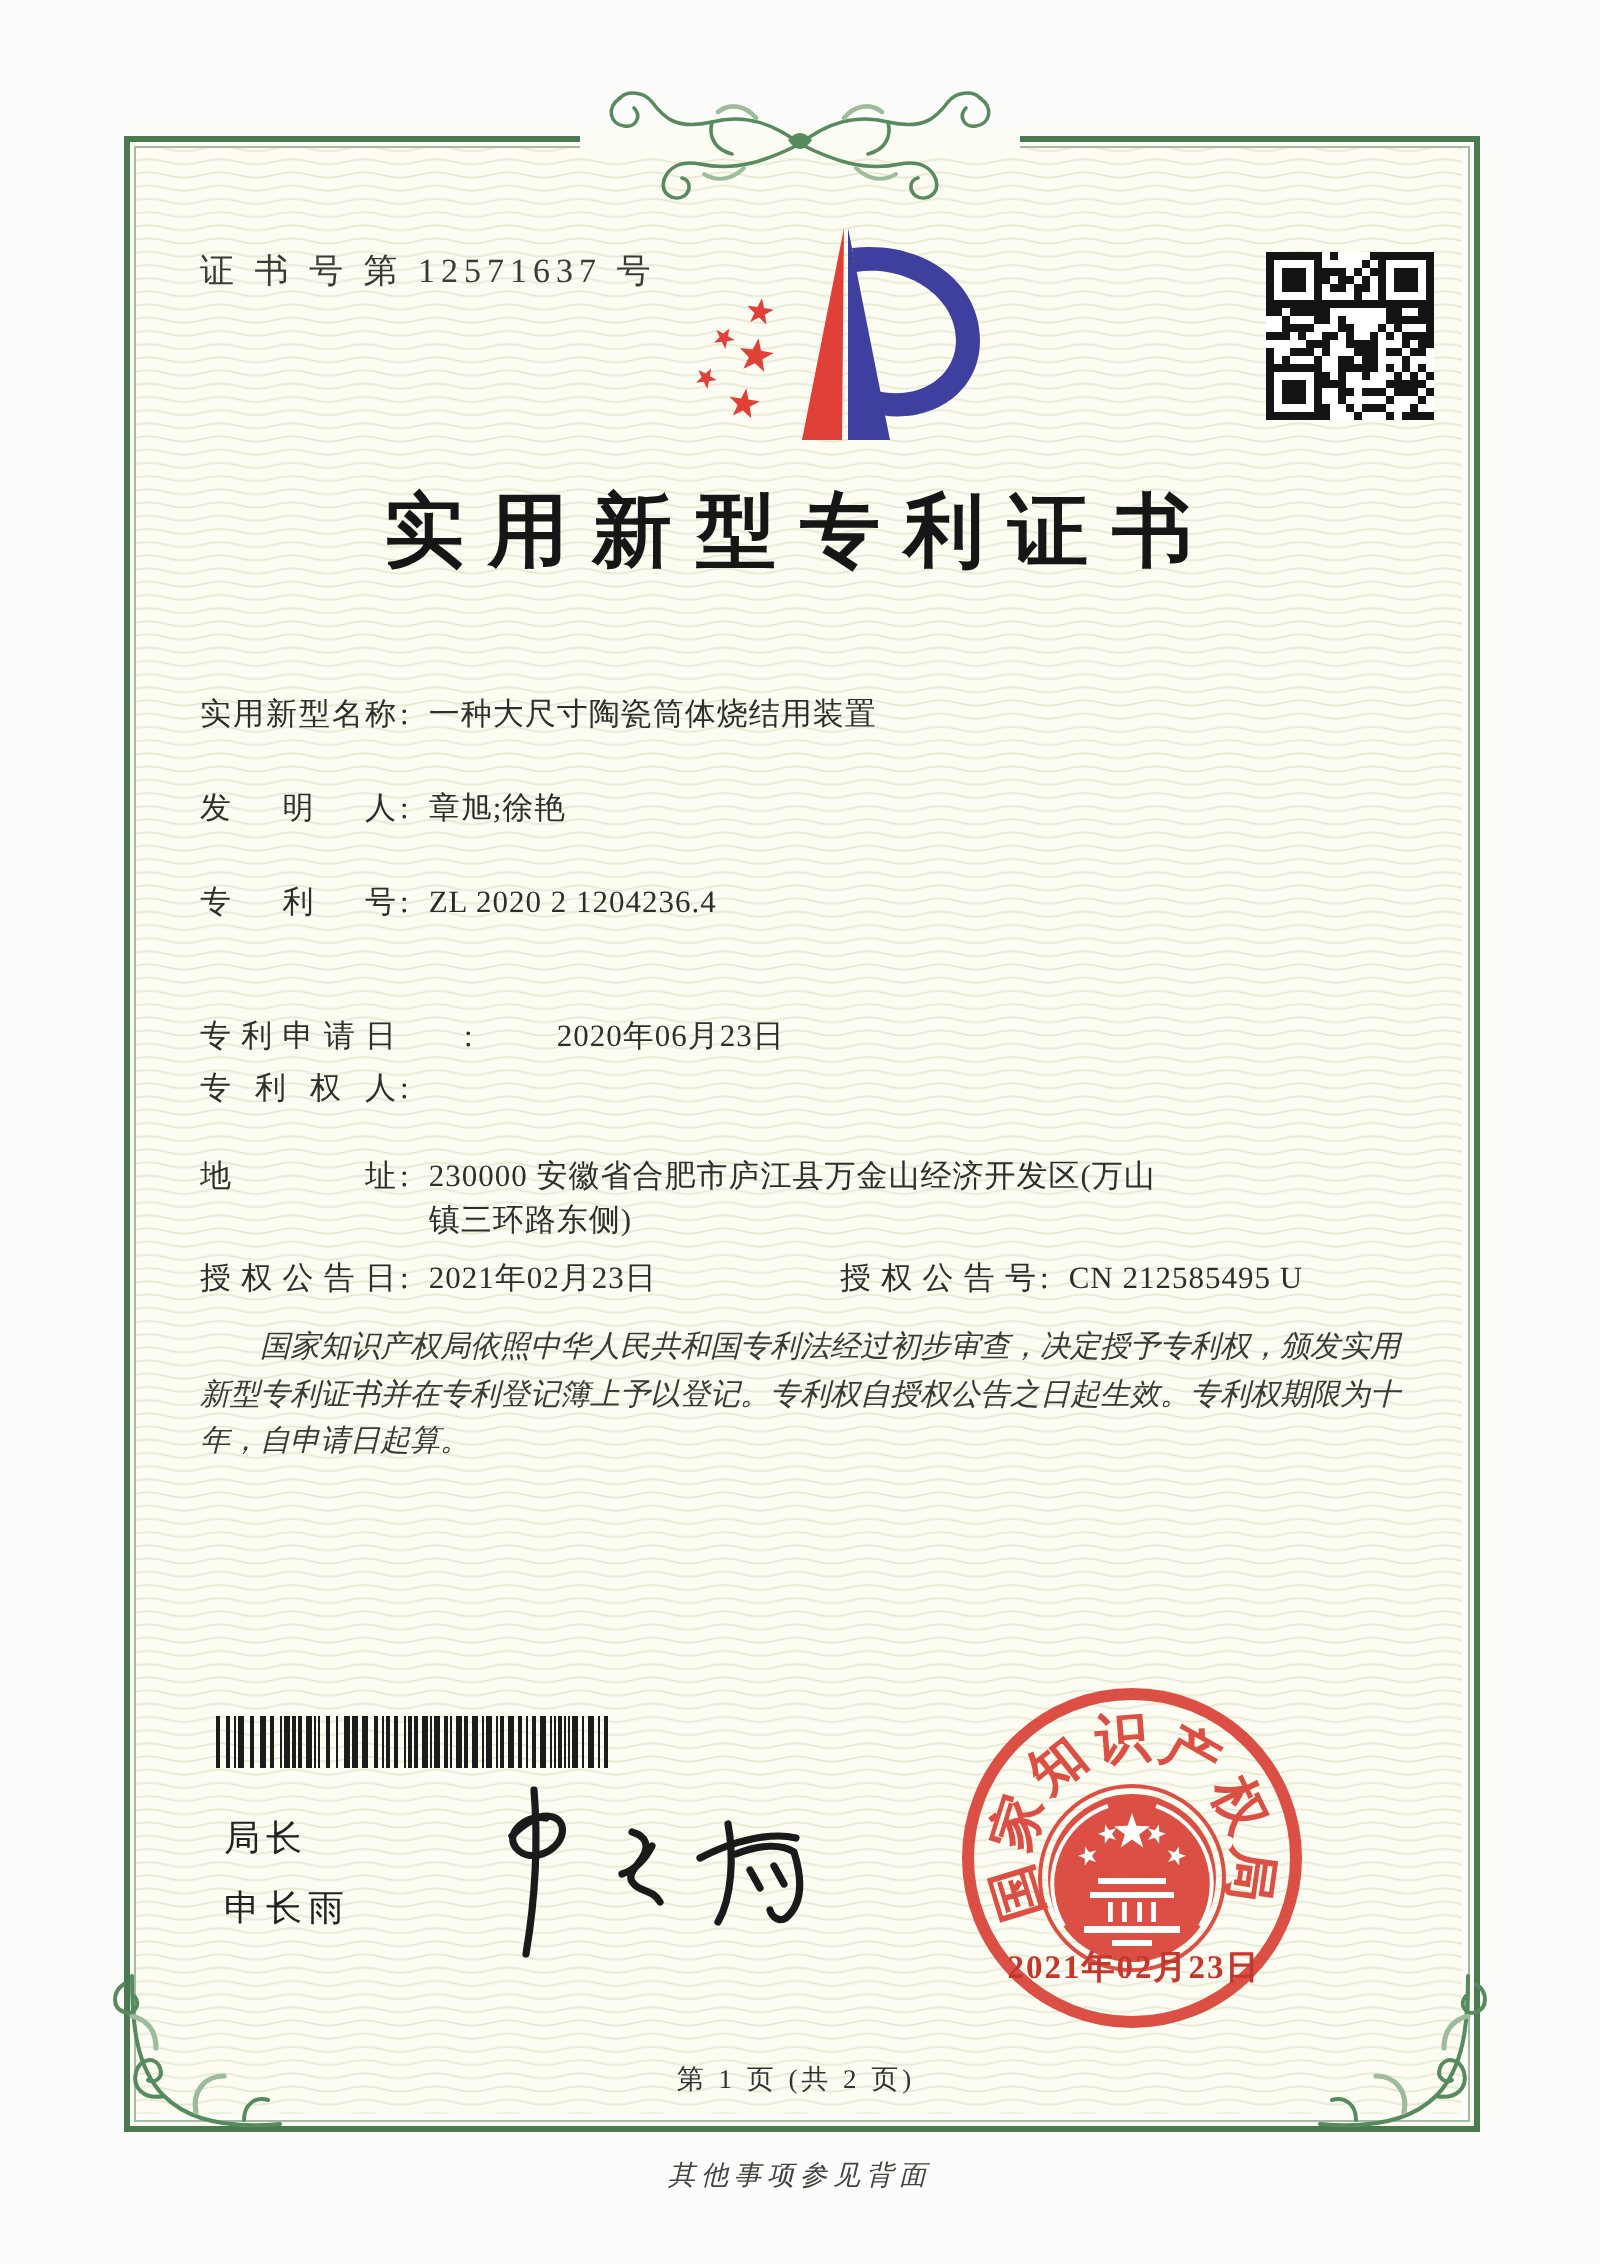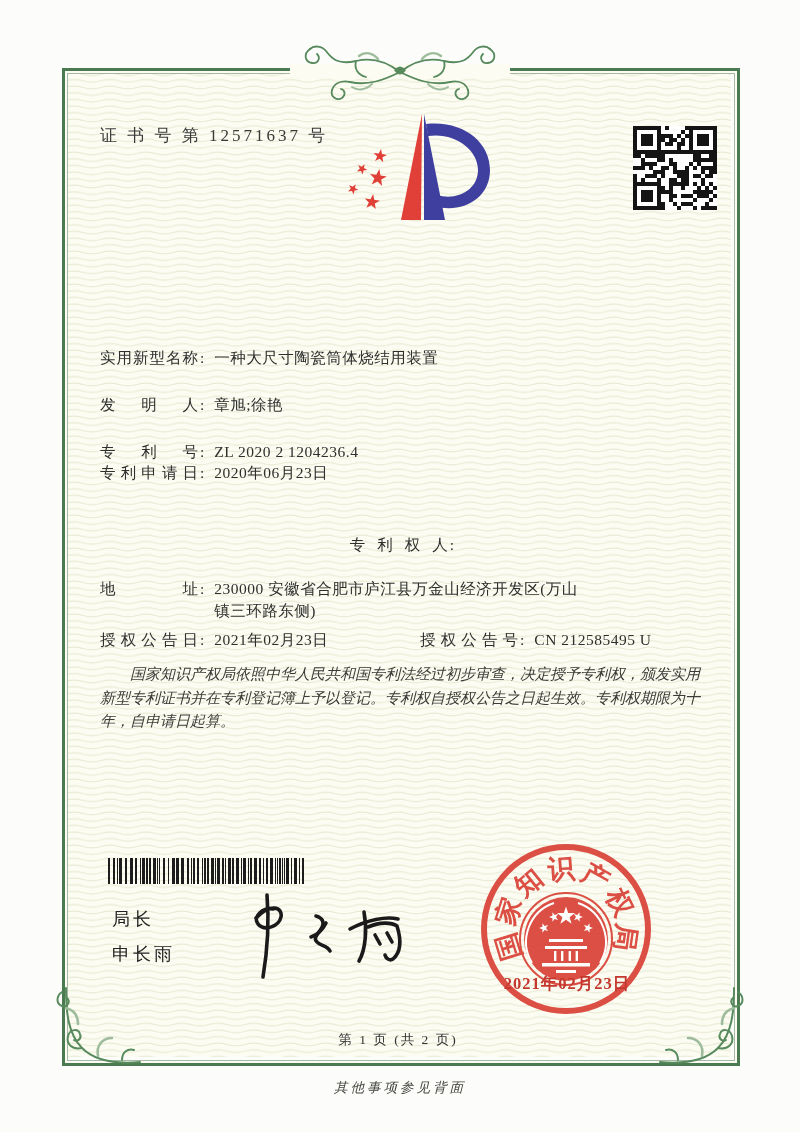--- a/index.html
+++ b/index.html
@@ -105,42 +105,43 @@
         <polygon points="17.6,72.2 17.0,76.1 20.4,78.0 16.5,78.6 15.7,82.5 13.9,78.9 10.0,79.4 12.8,76.6 11.2,73.0 14.7,74.8" fill="#e04038"></polygon>
         <polygon points="35.2,82.1 36.2,87.7 41.9,88.7 36.9,91.4 37.7,97.1 33.5,93.2 28.4,95.7 30.8,90.5 26.8,86.4 32.5,87.2" fill="#e04038"></polygon>
       </g>
   </svg>
 
   <svg class="abs qr" viewBox="0 0 84 84">
     <rect width="84" height="84" fill="#ffffff"></rect>
     <path id="qr-path" fill="#141414" d="M0,0h4v4h-4zM4,0h4v4h-4zM8,0h4v4h-4zM12,0h4v4h-4zM16,0h4v4h-4zM20,0h4v4h-4zM24,0h4v4h-4zM32,0h4v4h-4zM52,0h4v4h-4zM56,0h4v4h-4zM60,0h4v4h-4zM64,0h4v4h-4zM68,0h4v4h-4zM72,0h4v4h-4zM76,0h4v4h-4zM80,0h4v4h-4zM0,4h4v4h-4zM24,4h4v4h-4zM48,4h4v4h-4zM56,4h4v4h-4zM80,4h4v4h-4zM0,8h4v4h-4zM8,8h4v4h-4zM12,8h4v4h-4zM16,8h4v4h-4zM24,8h4v4h-4zM28,8h4v4h-4zM32,8h4v4h-4zM36,8h4v4h-4zM44,8h4v4h-4zM52,8h4v4h-4zM56,8h4v4h-4zM64,8h4v4h-4zM68,8h4v4h-4zM72,8h4v4h-4zM80,8h4v4h-4zM0,12h4v4h-4zM8,12h4v4h-4zM12,12h4v4h-4zM16,12h4v4h-4zM24,12h4v4h-4zM28,12h4v4h-4zM36,12h4v4h-4zM40,12h4v4h-4zM48,12h4v4h-4zM56,12h4v4h-4zM64,12h4v4h-4zM68,12h4v4h-4zM72,12h4v4h-4zM80,12h4v4h-4zM0,16h4v4h-4zM8,16h4v4h-4zM12,16h4v4h-4zM16,16h4v4h-4zM24,16h4v4h-4zM32,16h4v4h-4zM36,16h4v4h-4zM44,16h4v4h-4zM48,16h4v4h-4zM56,16h4v4h-4zM64,16h4v4h-4zM68,16h4v4h-4zM72,16h4v4h-4zM80,16h4v4h-4zM0,20h4v4h-4zM24,20h4v4h-4zM44,20h4v4h-4zM56,20h4v4h-4zM80,20h4v4h-4zM0,24h4v4h-4zM4,24h4v4h-4zM8,24h4v4h-4zM12,24h4v4h-4zM16,24h4v4h-4zM20,24h4v4h-4zM24,24h4v4h-4zM28,24h4v4h-4zM32,24h4v4h-4zM36,24h4v4h-4zM40,24h4v4h-4zM44,24h4v4h-4zM48,24h4v4h-4zM52,24h4v4h-4zM56,24h4v4h-4zM60,24h4v4h-4zM64,24h4v4h-4zM68,24h4v4h-4zM72,24h4v4h-4zM76,24h4v4h-4zM80,24h4v4h-4zM0,28h4v4h-4zM4,28h4v4h-4zM12,28h4v4h-4zM16,28h4v4h-4zM20,28h4v4h-4zM24,28h4v4h-4zM28,28h4v4h-4zM60,28h4v4h-4zM64,28h4v4h-4zM76,28h4v4h-4zM80,28h4v4h-4zM8,32h4v4h-4zM24,32h4v4h-4zM28,32h4v4h-4zM36,32h4v4h-4zM60,32h4v4h-4zM64,32h4v4h-4zM68,32h4v4h-4zM72,32h4v4h-4zM76,32h4v4h-4zM80,32h4v4h-4zM8,36h4v4h-4zM12,36h4v4h-4zM16,36h4v4h-4zM20,36h4v4h-4zM36,36h4v4h-4zM40,36h4v4h-4zM56,36h4v4h-4zM64,36h4v4h-4zM80,36h4v4h-4zM0,40h4v4h-4zM4,40h4v4h-4zM8,40h4v4h-4zM16,40h4v4h-4zM28,40h4v4h-4zM32,40h4v4h-4zM40,40h4v4h-4zM52,40h4v4h-4zM60,40h4v4h-4zM68,40h4v4h-4zM72,40h4v4h-4zM76,40h4v4h-4zM80,40h4v4h-4zM20,44h4v4h-4zM24,44h4v4h-4zM28,44h4v4h-4zM40,44h4v4h-4zM44,44h4v4h-4zM48,44h4v4h-4zM52,44h4v4h-4zM68,44h4v4h-4zM76,44h4v4h-4zM80,44h4v4h-4zM0,48h4v4h-4zM12,48h4v4h-4zM16,48h4v4h-4zM20,48h4v4h-4zM28,48h4v4h-4zM44,48h4v4h-4zM48,48h4v4h-4zM52,48h4v4h-4zM60,48h4v4h-4zM64,48h4v4h-4zM72,48h4v4h-4zM76,48h4v4h-4zM0,52h4v4h-4zM8,52h4v4h-4zM24,52h4v4h-4zM36,52h4v4h-4zM40,52h4v4h-4zM48,52h4v4h-4zM52,52h4v4h-4zM68,52h4v4h-4zM0,56h4v4h-4zM4,56h4v4h-4zM8,56h4v4h-4zM12,56h4v4h-4zM16,56h4v4h-4zM20,56h4v4h-4zM24,56h4v4h-4zM36,56h4v4h-4zM40,56h4v4h-4zM44,56h4v4h-4zM48,56h4v4h-4zM52,56h4v4h-4zM60,56h4v4h-4zM68,56h4v4h-4zM76,56h4v4h-4zM0,60h4v4h-4zM24,60h4v4h-4zM28,60h4v4h-4zM36,60h4v4h-4zM48,60h4v4h-4zM64,60h4v4h-4zM72,60h4v4h-4zM80,60h4v4h-4zM0,64h4v4h-4zM8,64h4v4h-4zM12,64h4v4h-4zM16,64h4v4h-4zM24,64h4v4h-4zM28,64h4v4h-4zM32,64h4v4h-4zM36,64h4v4h-4zM60,64h4v4h-4zM64,64h4v4h-4zM68,64h4v4h-4zM72,64h4v4h-4zM76,64h4v4h-4zM0,68h4v4h-4zM8,68h4v4h-4zM12,68h4v4h-4zM16,68h4v4h-4zM24,68h4v4h-4zM36,68h4v4h-4zM40,68h4v4h-4zM48,68h4v4h-4zM52,68h4v4h-4zM56,68h4v4h-4zM64,68h4v4h-4zM68,68h4v4h-4zM72,68h4v4h-4zM80,68h4v4h-4zM0,72h4v4h-4zM8,72h4v4h-4zM12,72h4v4h-4zM16,72h4v4h-4zM24,72h4v4h-4zM36,72h4v4h-4zM60,72h4v4h-4zM76,72h4v4h-4zM0,76h4v4h-4zM24,76h4v4h-4zM28,76h4v4h-4zM40,76h4v4h-4zM48,76h4v4h-4zM52,76h4v4h-4zM56,76h4v4h-4zM72,76h4v4h-4zM0,80h4v4h-4zM4,80h4v4h-4zM8,80h4v4h-4zM12,80h4v4h-4zM16,80h4v4h-4zM20,80h4v4h-4zM24,80h4v4h-4zM28,80h4v4h-4zM44,80h4v4h-4zM60,80h4v4h-4zM68,80h4v4h-4zM72,80h4v4h-4zM76,80h4v4h-4zM80,80h4v4h-4z"></path>
   </svg>
 
+  <div class="abs title">实用新型专利证书</div>
 
   <div class="abs frow" style="top:347px;">
     <span class="flabel">实用新型名称</span>
       <span class="fcolon">:</span>
     <span class="fvalue">一种大尺寸陶瓷筒体烧结用装置</span>
   </div>
   <div class="abs frow" style="top:394px;">
     <span class="flabel">发明人</span>
       <span class="fcolon">:</span>
     <span class="fvalue">章旭;徐艳</span>
   </div>
   <div class="abs frow" style="top:441px;">
     <span class="flabel">专利号</span>
       <span class="fcolon">:</span>
     <span class="fvalue">ZL 2020 2 1204236.4</span>
   </div>
-  <div class="abs frow" style="top:462px;">
+  <div class="abs frow" style="top:508px;gap:32px;">
     <span class="flabel">专利申请日</span>
       <span class="fcolon">:</span>
     <span class="fvalue">2020年06月23日</span>
   </div>
-  <div class="abs frow" style="top:534px;justify-content:center;">
+  <div class="abs frow" style="top:534px;">
     <span class="flabel">专利权人</span>
       <span class="fcolon">:</span>
   </div>
   <div class="abs frow" style="top:578px;width:490px;">
     <span class="flabel">地址</span>
       <span class="fcolon">:</span>
     <span class="fvalue">230000 安徽省合肥市庐江县万金山经济开发区(万山镇三环路东侧)</span>
   </div>
   <div class="abs frow" style="top:629px;width:300px;">
     <span class="flabel">授权公告日</span>

